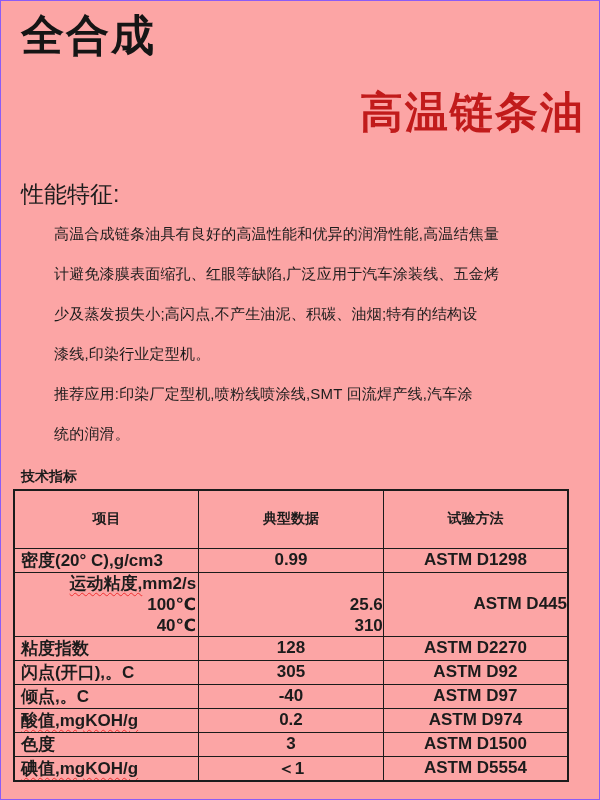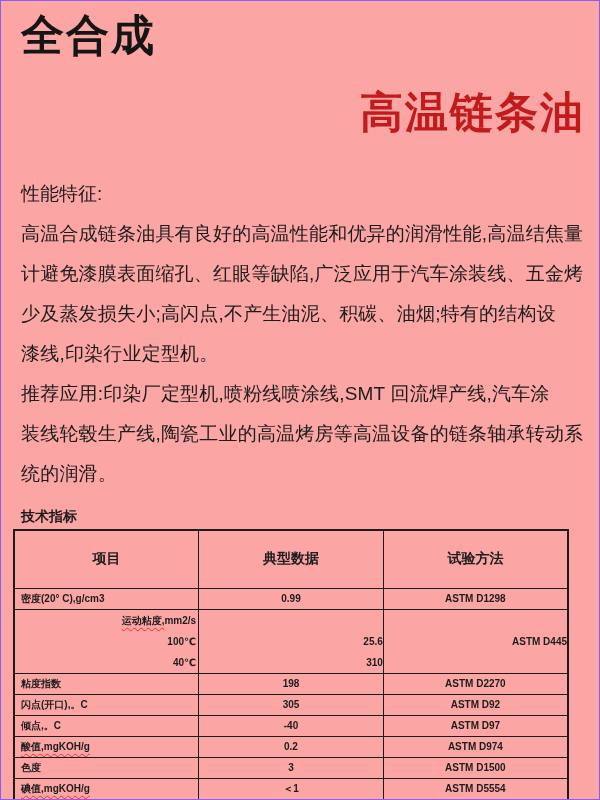--- a/index.html
+++ b/index.html
@@ -8,30 +8,30 @@
     font-family:"Liberation Sans","DejaVu Sans",sans-serif;
     color:#1c1c1c;
   }
   .page{
     box-sizing:border-box;width:600px;height:800px;
     border:1px solid #8b5cf6;background:#fca5a5;
     padding:6px 14px 0 20px;overflow:hidden;
   }
   .t1{font-size:43px;font-weight:900;letter-spacing:2px;line-height:1.15;margin:4px 0 0;color:#151515;}
   .t2{font-size:43px;font-weight:900;letter-spacing:2px;line-height:1.15;margin:28px 0 0;color:#c11b1b;text-align:right;}
-  .sect{font-size:19px;line-height:40px;height:40px;margin-top:36px;}
-  .para .line{font-size:19px;line-height:40px;height:40px;white-space:nowrap;letter-spacing:0.2px;}
+  .sect{font-size:23px;line-height:40px;height:40px;margin-top:36px;}
+  .para .line{font-size:15px;line-height:40px;height:40px;white-space:nowrap;letter-spacing:0.2px;margin-left:33px;}
   .caption{font-size:14px;font-weight:700;margin-top:12px;height:20px;line-height:20px;}
   table{
     border-collapse:collapse;table-layout:fixed;width:556px;
     margin:3px 0 0 -8px;border:2px solid #1b1b1b;
   }
   th,td{border:1px solid #1b1b1b;overflow:hidden;}
   th{font-size:14px;font-weight:700;height:25px;text-align:center;padding:16px;}
-  td{font-size:10px;font-weight:600;height:20px;vertical-align:middle;margin-top:20px;}
+  td{font-size:17px;font-weight:600;height:20px;vertical-align:middle;margin-top:20px;}
   td.l{text-align:left;padding:0 2px 0 6px;}
   td.c{text-align:center;padding:0;}
   td.m{font-weight:700;}
   tr.tall td{height:63px;text-align:right;}
   tr.tall td div{height:21px;line-height:21px;}
   .sq{
     text-decoration:underline;
     text-decoration-style:wavy;
     text-decoration-color:#f03030;
     text-decoration-thickness:1px;
@@ -50,21 +50,20 @@
 
   <div class="para">
       <div class="line">高温合成链条油具有良好的高温性能和优异的润滑性能,高温结焦量</div>
       <div class="line">计避免漆膜表面缩孔、红眼等缺陷,广泛应用于汽车涂装线、五金烤</div>
       <div class="line">少及蒸发损失小;高闪点,不产生油泥、积碳、油烟;特有的结构设</div>
       <div class="line">漆线,印染行业定型机。</div>
     </div>
 
   <div class="para">
       <div class="line">推荐应用:印染厂定型机,喷粉线喷涂线,SMT 回流焊产线,汽车涂</div>
-      <div class="line">装线轮毂生产线,陶瓷工业的高温烤房等高温设备的链条轴承转动系</div>
       <div class="line">统的润滑。</div>
     </div>
 
   <div class="caption">技术指标</div>
 
   <table>
     <thead>
       <tr>
           <th>项目</th>
           <th>典型数据</th>
@@ -85,21 +84,21 @@
           </td>
           <td class="c">
             <div>&nbsp;</div>
             <div>25.6</div>
             <div>310</div>
           </td>
           <td class="c m">ASTM D445</td>
         </tr>
         <tr>
           <td class="l">粘度指数</td>
-          <td class="c">198</td>
+          <td class="c">128</td>
           <td class="c m">ASTM D2270</td>
         </tr>
         <tr>
           <td class="l">闪点(开口),。C</td>
           <td class="c">305</td>
           <td class="c m">ASTM D92</td>
         </tr>
         <tr>
           <td class="l">倾点,。C</td>
           <td class="c">-40</td>

